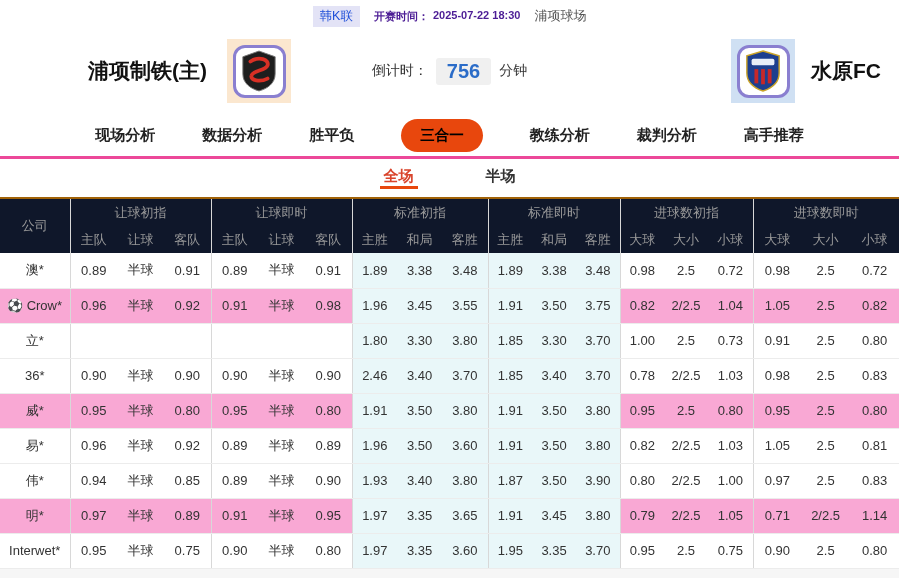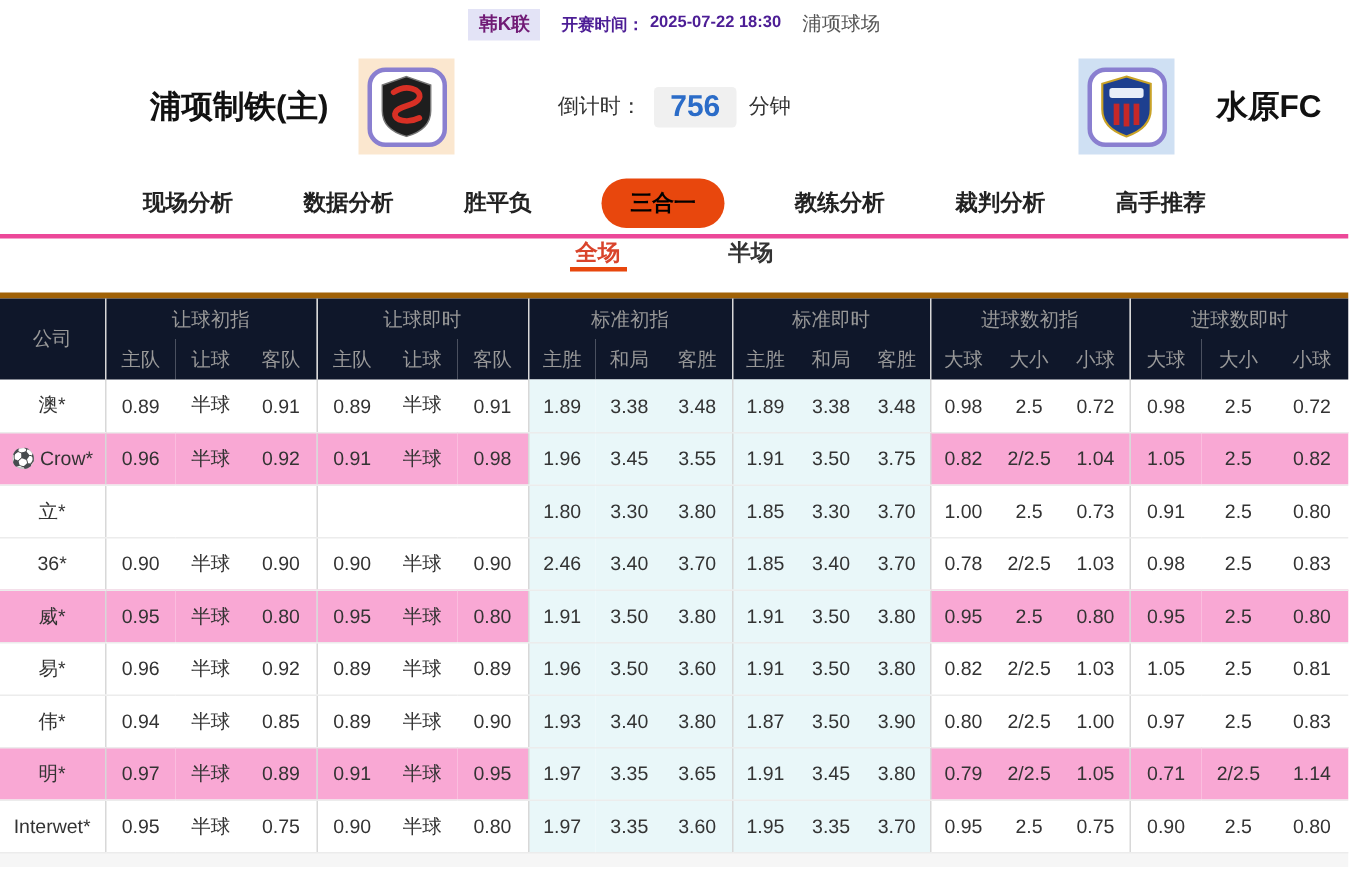--- a/index.html
+++ b/index.html
@@ -3,42 +3,42 @@
 <meta charset="utf-8">
 <style>
   * { box-sizing: border-box; }
   html,body { margin:0; padding:0; }
   body {
     width:899px; height:579px; overflow:hidden; background:#fff;
     font-family:"Liberation Sans","DejaVu Sans",sans-serif; color:#333;
   }
   
   .top-bar { height:28px; display:flex; align-items:center; justify-content:center; gap:14px; font-size:13px; padding-top:4px; }
-  .league-badge { background:#e3e3f6; color:#701a75; padding:2px 7px; font-size:12.5px; cursor:pointer;font-weight:bold; }
+  .league-badge { background:#e3e3f6; color:#1d4ed8; padding:2px 7px; font-size:12.5px; cursor:pointer; }
   .kickoff { display:flex; gap:4px; }
   .kickoff-label, .kickoff-time { font-weight:bold; color:#4c1d95; font-size:11px; }
   .venue { color:#555; }
   
   .match-header { height:86px; display:grid; grid-template-columns:1fr auto 1fr; align-items:center; }
   .team { display:flex; align-items:center; }
   .team.home { gap:20px; justify-content:flex-start; padding-left:88px; }
   .team.away { gap:16px; justify-content:flex-end; padding-right:18px; }
-  .team-name { font-size:21px; font-weight:bold; color:#111;margin-left:12px; }
+  .team-name { font-size:21px; font-weight:bold; color:#111; }
   .logo-box { width:64px; height:64px; display:flex; align-items:center; justify-content:center; }
   .logo-box.peach { background:#fbe7cf; }
   .logo-box.blue { background:#cfe0f3; }
   .logo-inner { width:53px; height:53px; background:#fff; border:3px solid #8a7fd0; border-radius:12px; display:flex; align-items:center; justify-content:center; }
   .countdown { display:flex; align-items:center; gap:8px; font-size:14px; color:#333; }
   .countdown-value { background:#f0f0f0; color:#2b6cc8; font-weight:bold; font-size:20px; padding:2px 11px; border-radius:3px; }
   
   .nav-tabs { height:45px; display:flex; align-items:center; justify-content:center; gap:47px; border-bottom:3px solid #ec4899; font-size:15px; font-weight:bold; color:#222; }
   .nav-tab { cursor:pointer; white-space:nowrap; }
   .nav-tab.active { background:#e8470d; color:#000000; padding:7px 19px; border-radius:17px; font-size:14.5px; }
   
-  .sub-tabs { height:40px; display:flex; align-items:flex-start; justify-content:center; gap:64px; border-bottom:4px solid #a16207; font-size:15px; font-weight:bold; }
+  .sub-tabs { height:40px; display:flex; align-items:center; justify-content:center; gap:64px; border-bottom:2px solid #a16207; font-size:15px; font-weight:bold; }
   .sub-tab { cursor:pointer; display:flex; align-items:center; padding:0 4px; color:#333; border-bottom:3px solid transparent; }
   .sub-tab.active { color:#d9442c; border-bottom-color:#e8470d; }
   
   .odds-table { width:899px; border-collapse:collapse; table-layout:fixed; font-size:13px; }
   .odds-table th { font-weight:normal; color:#999; background:#0f172a; }
   .odds-table thead tr.group-row th { height:27px; }
   .odds-table thead tr.sub-row th { height:27px; }
   .odds-table td { height:35px; text-align:center; border-bottom:1px solid #ececec; color:#333; }
   .odds-table th { text-align:center; }
   .company-th { color:#999; }

